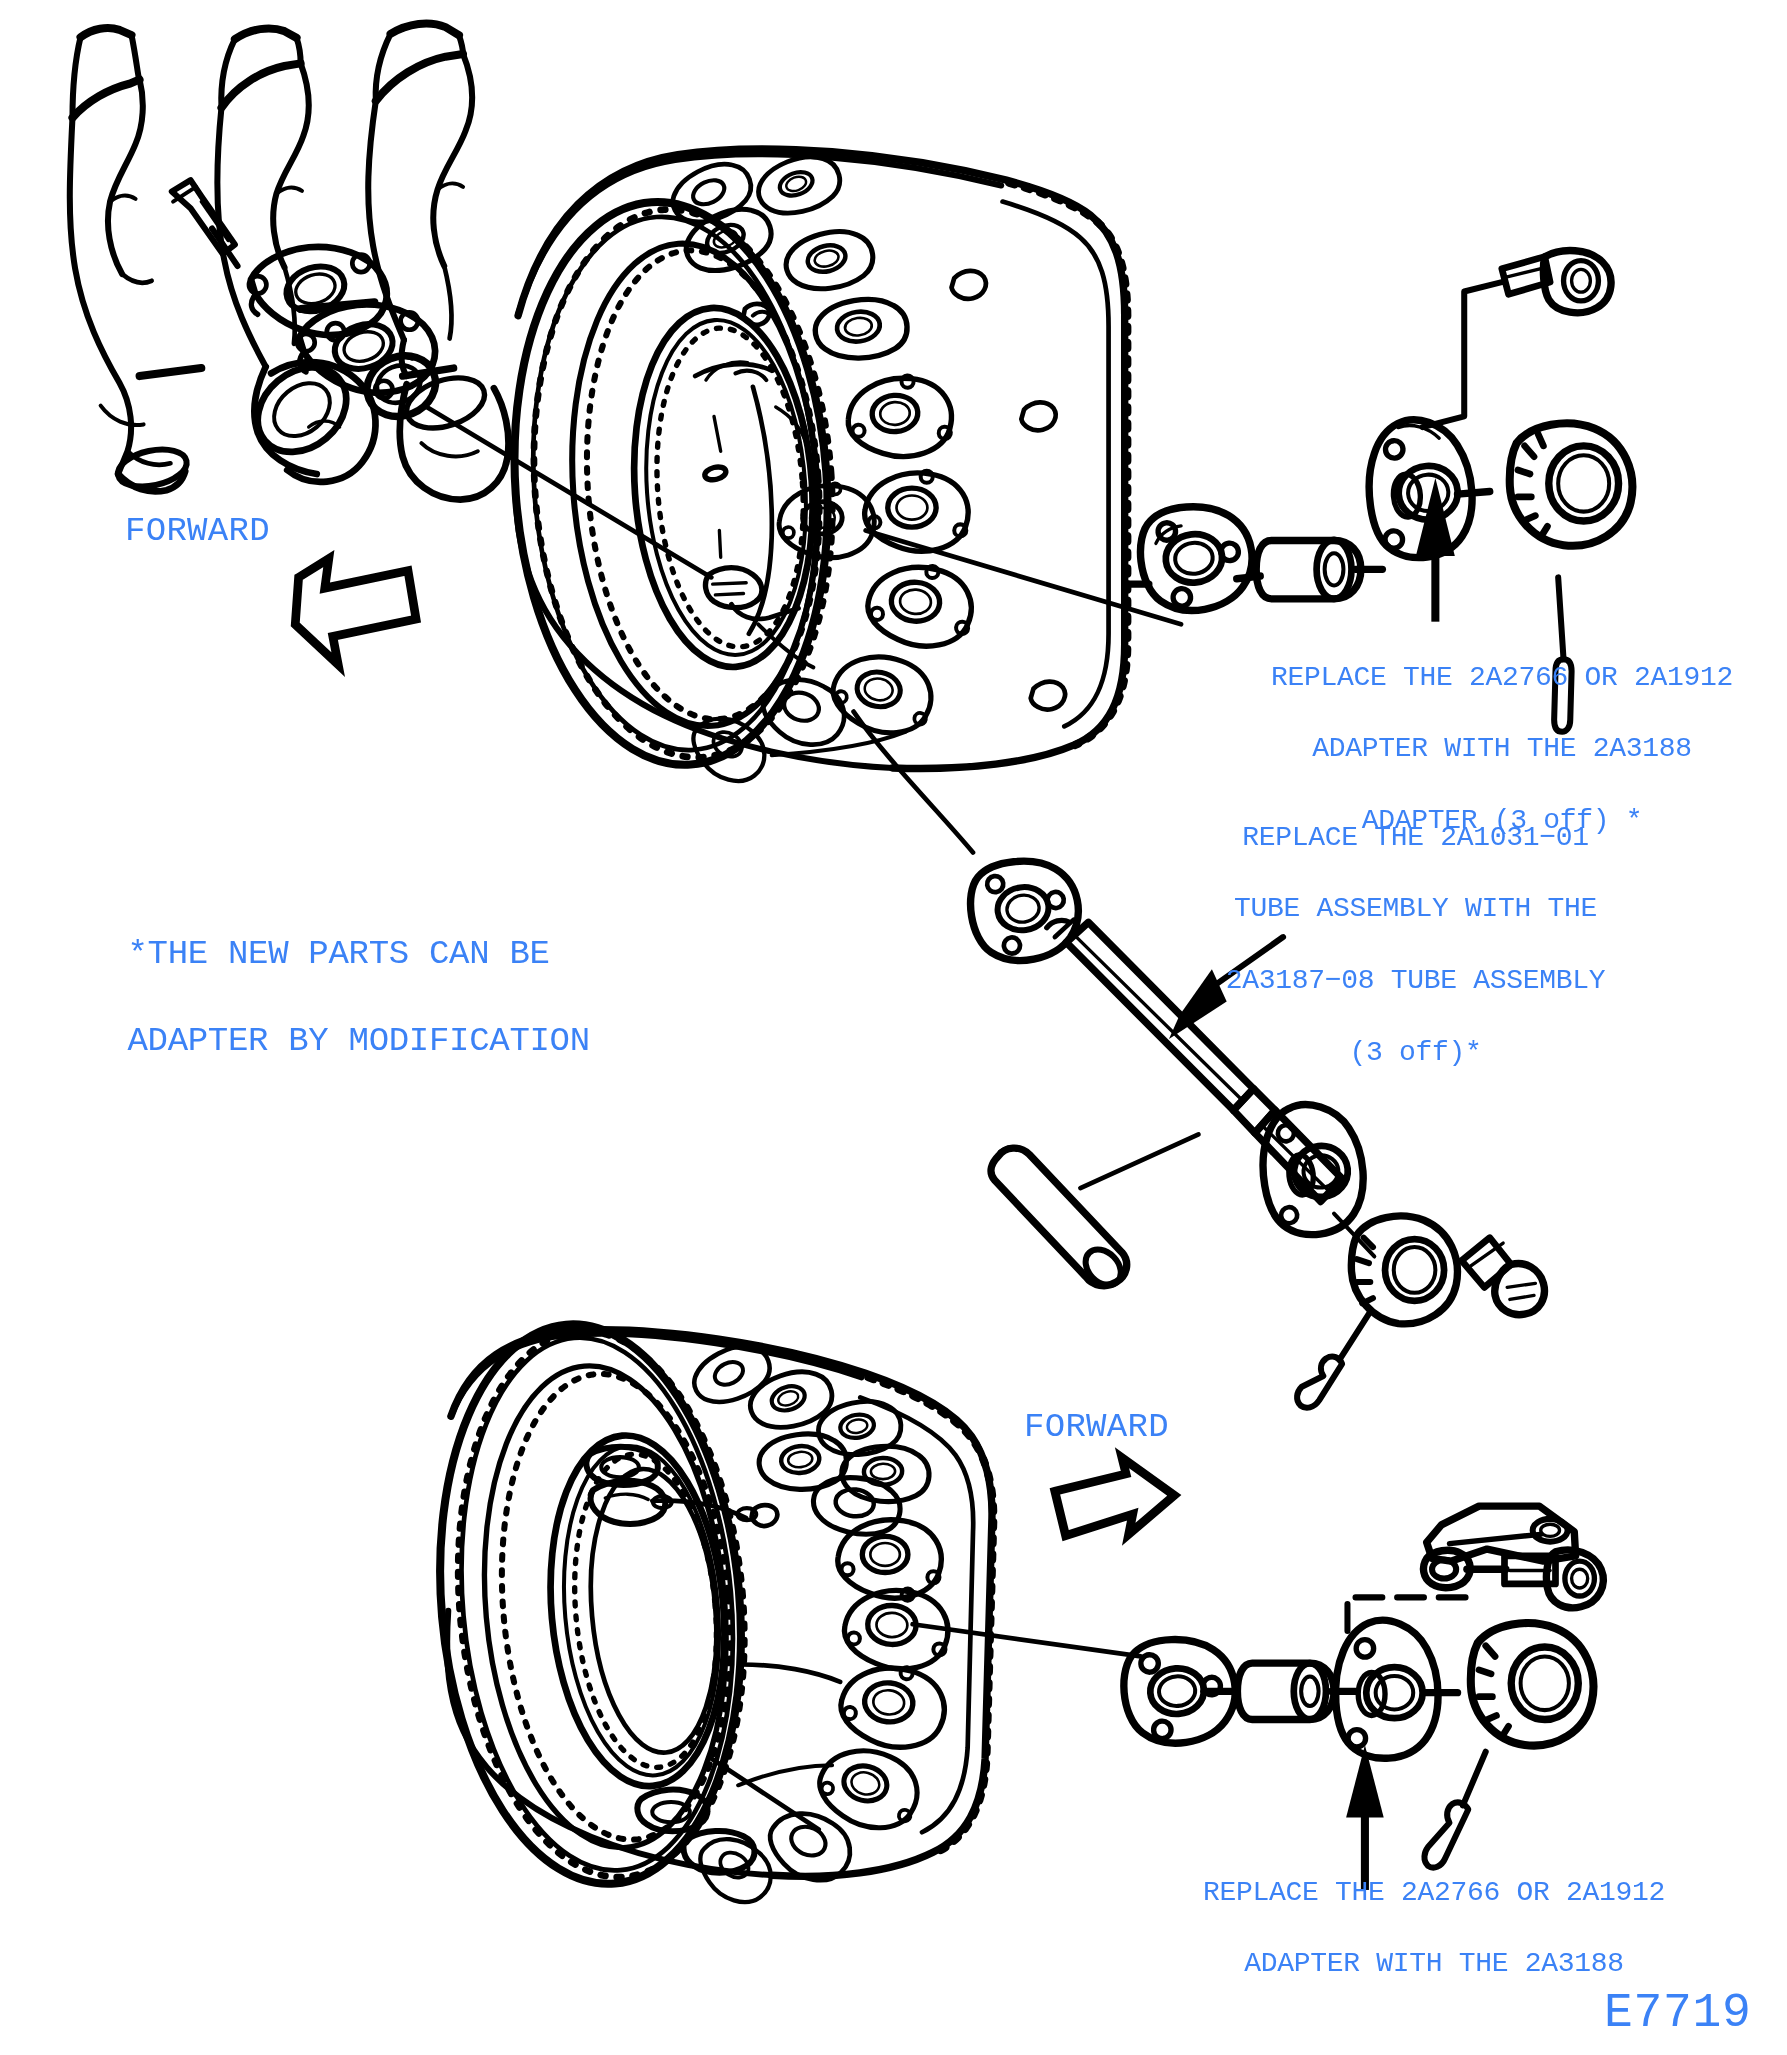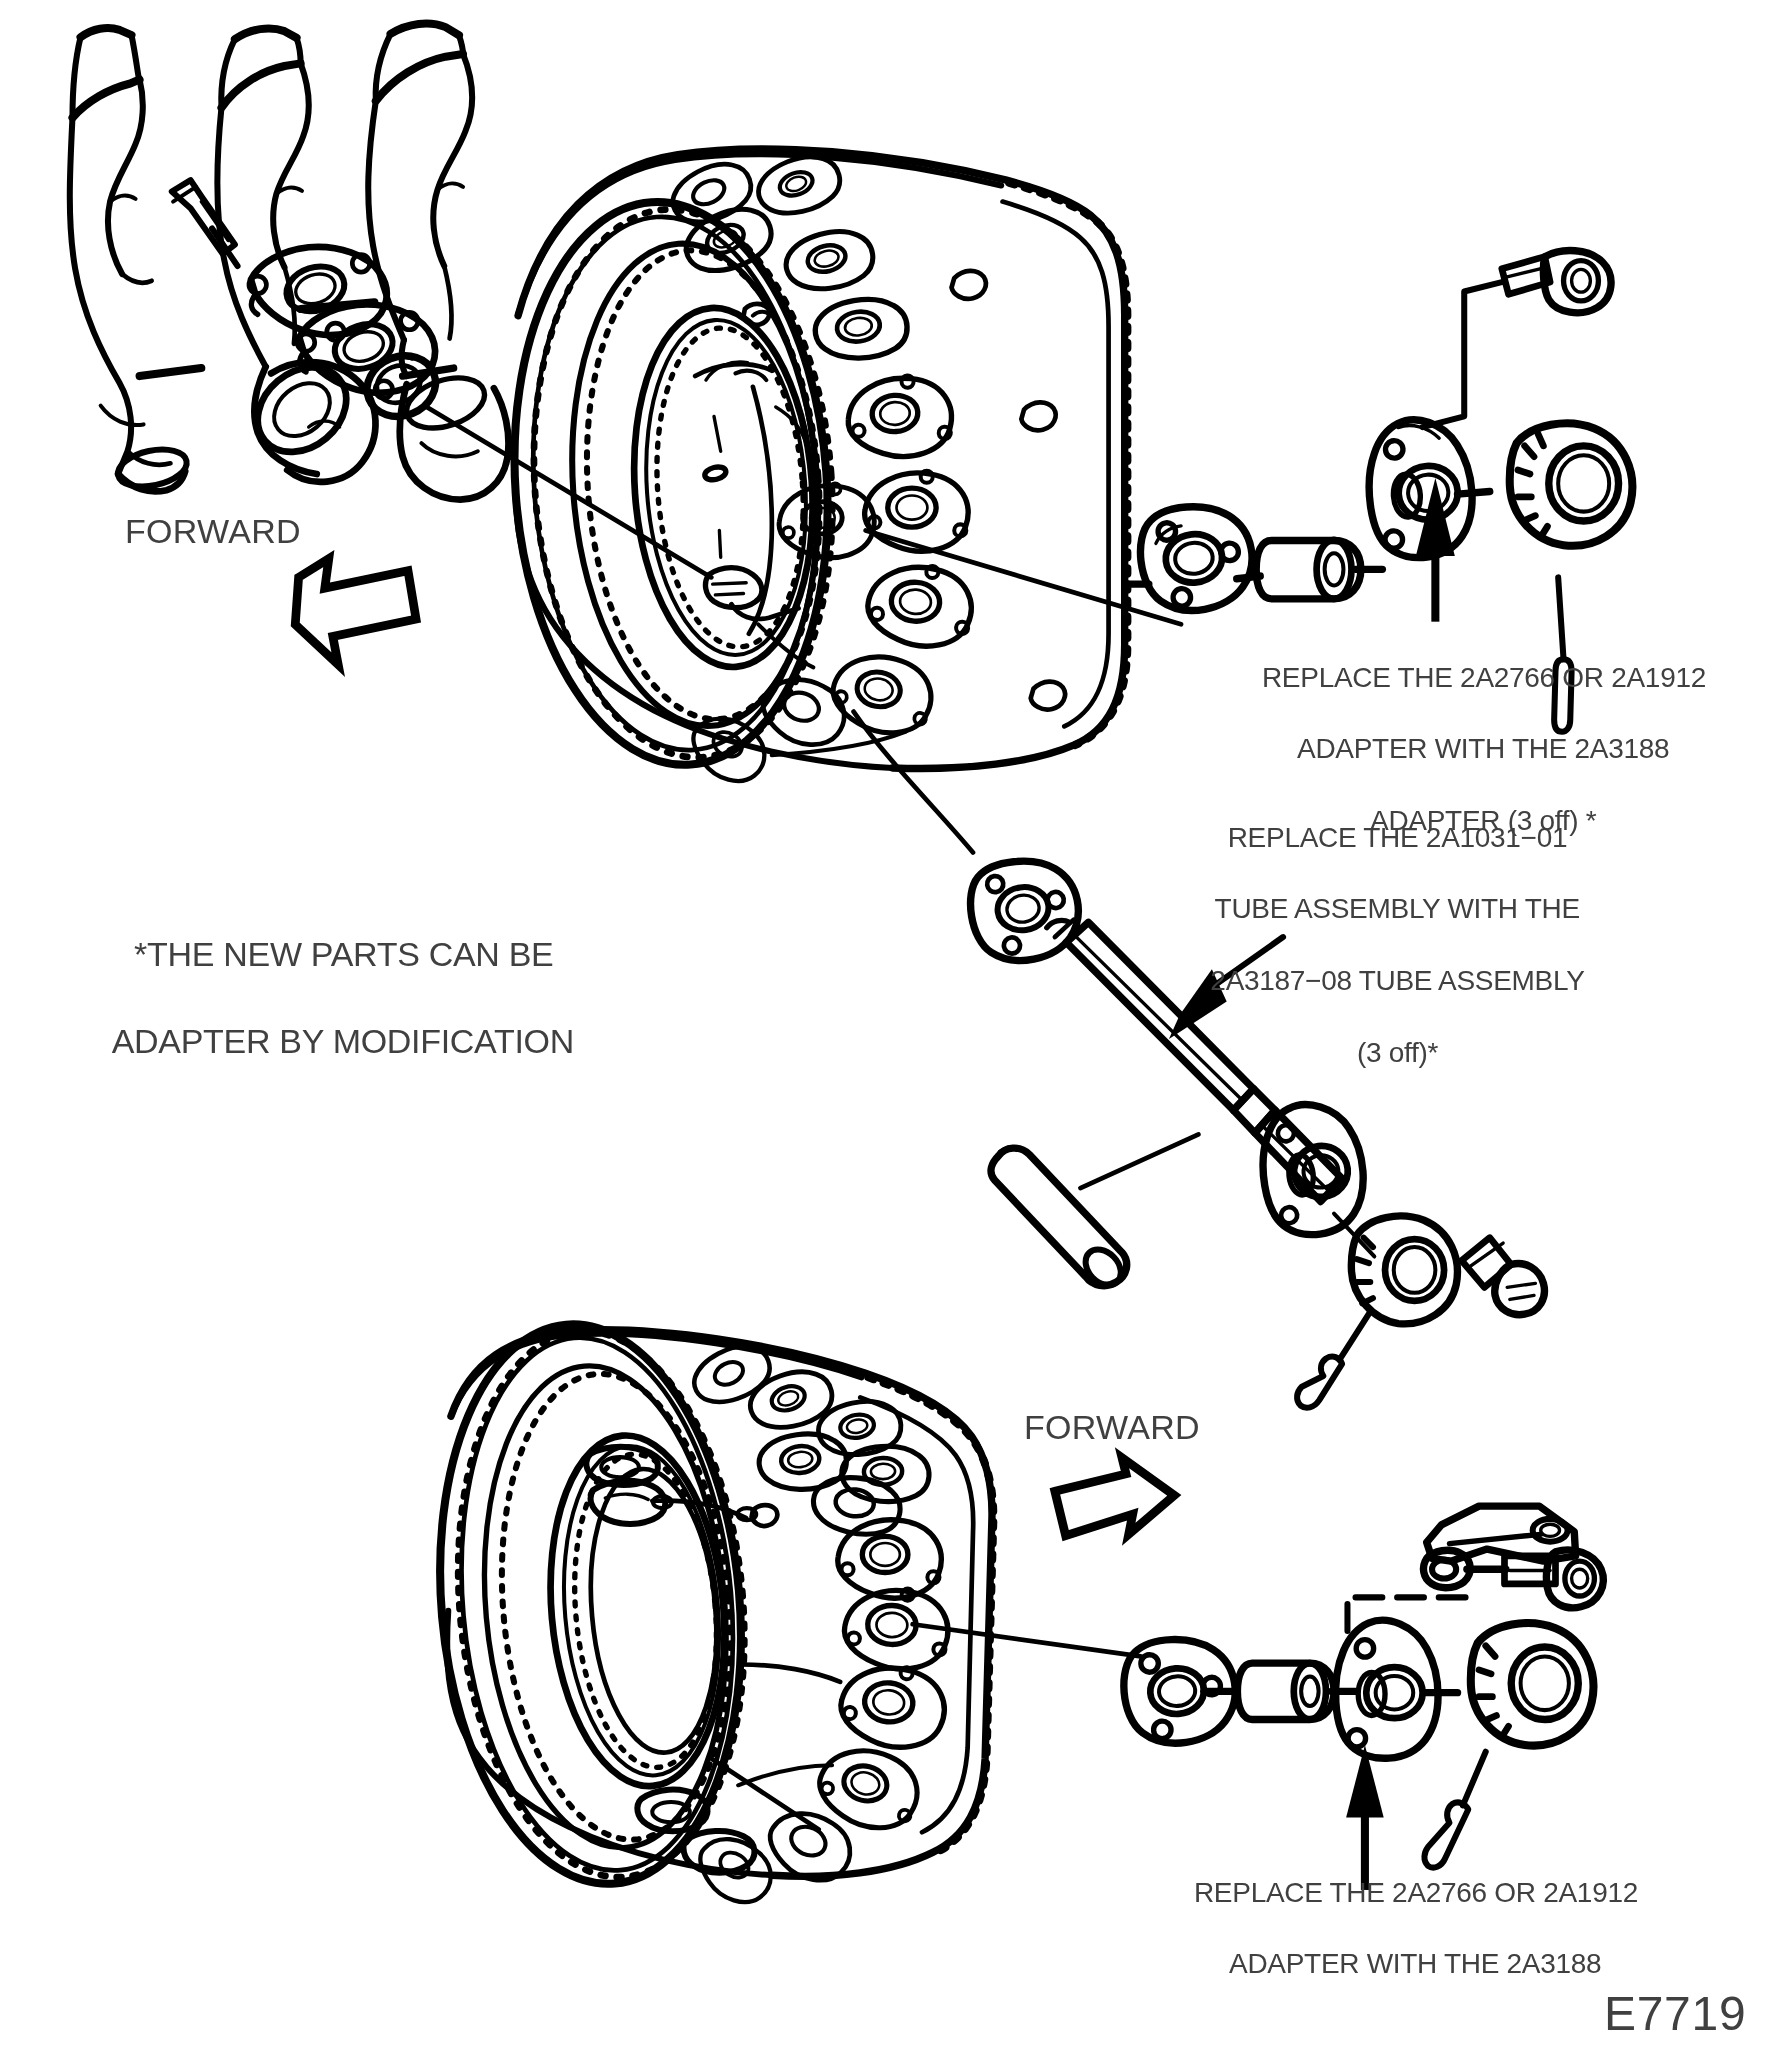--- a/index.html
+++ b/index.html
@@ -20,42 +20,41 @@
   }
   #artwork {
     position: absolute;
     left: 0;
     top: 0;
     width: 1787px;
     height: 2056px;
   }
   .txt {
     position: absolute;
-    color: #404040;
-    font-family: Liberation Sans, sans-serif;
+    color: #3b82f6;
+    font-family: Liberation Mono, monospace;
     font-weight: 400;
     white-space: pre;
     line-height: 1.28;
     letter-spacing: -0.3px;
   }
   .callout {
     font-size: 28px;
     text-align: center;
   }
   .fwd {
     font-size: 34px;
     letter-spacing: 0.3px;
   }
   .figno {
     font-size: 48px;
     letter-spacing: 0.7px;
   }
   .footnote {
     font-size: 34px;
-    text-align: center;
   }
 </style>
 </head>
 <body>
 
 <div id="sheet">
 
   <svg id="artwork" viewBox="0 0 2663 3063" xmlns="http://www.w3.org/2000/svg">
     <defs>
 

